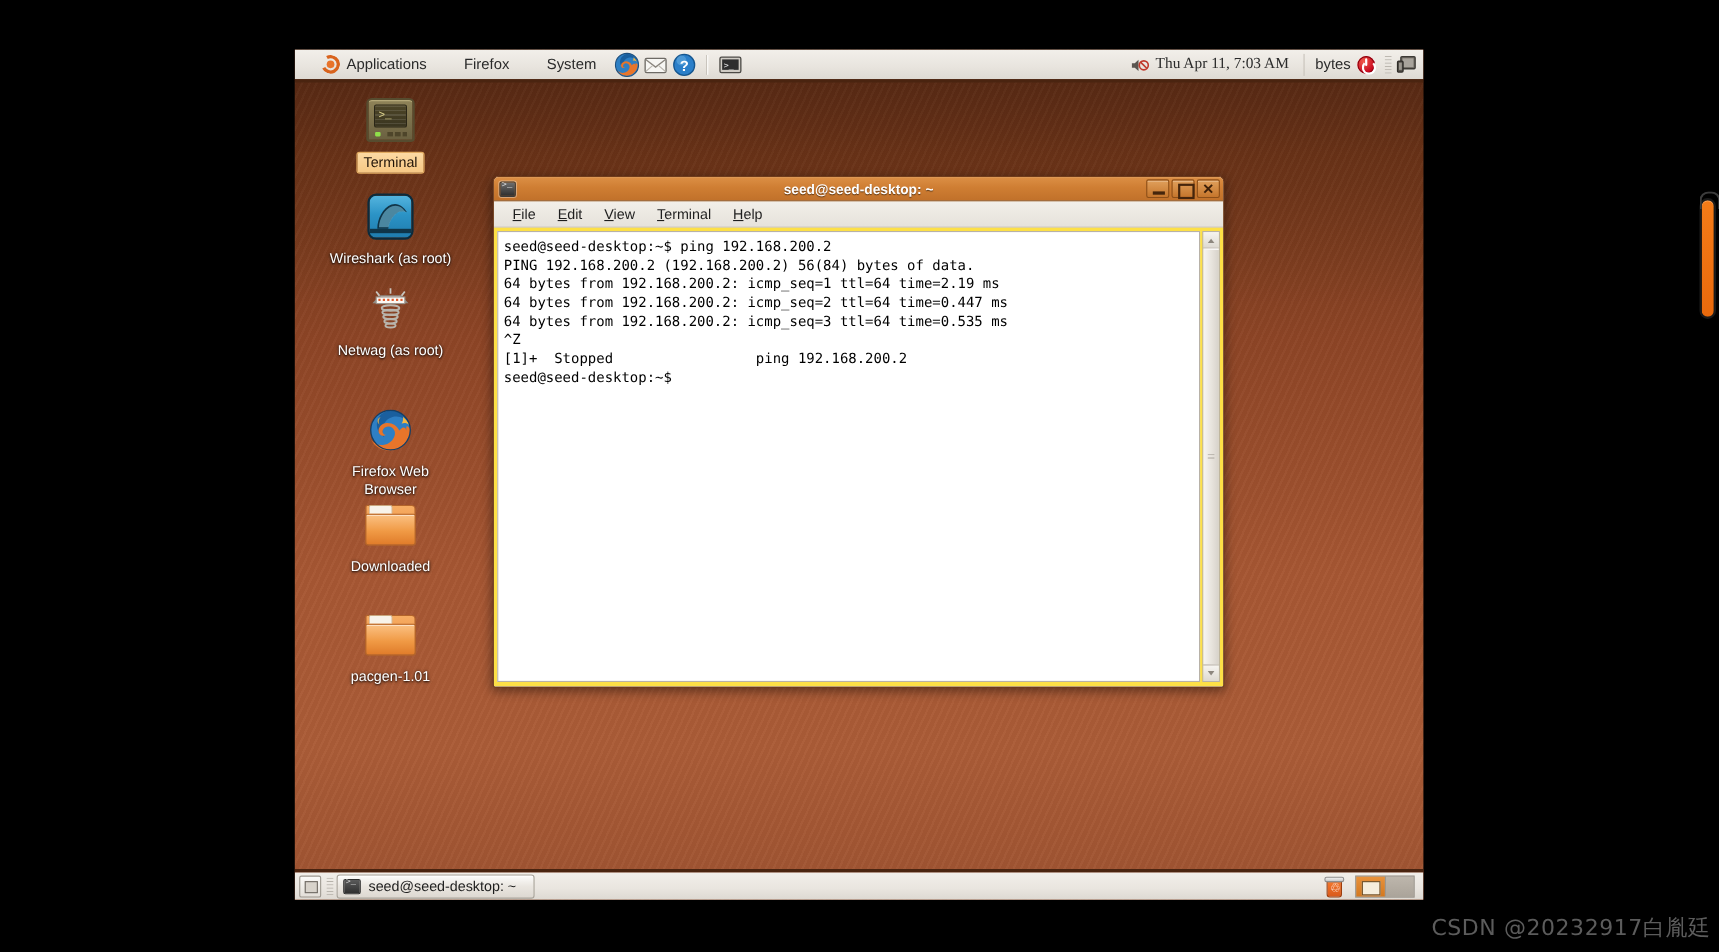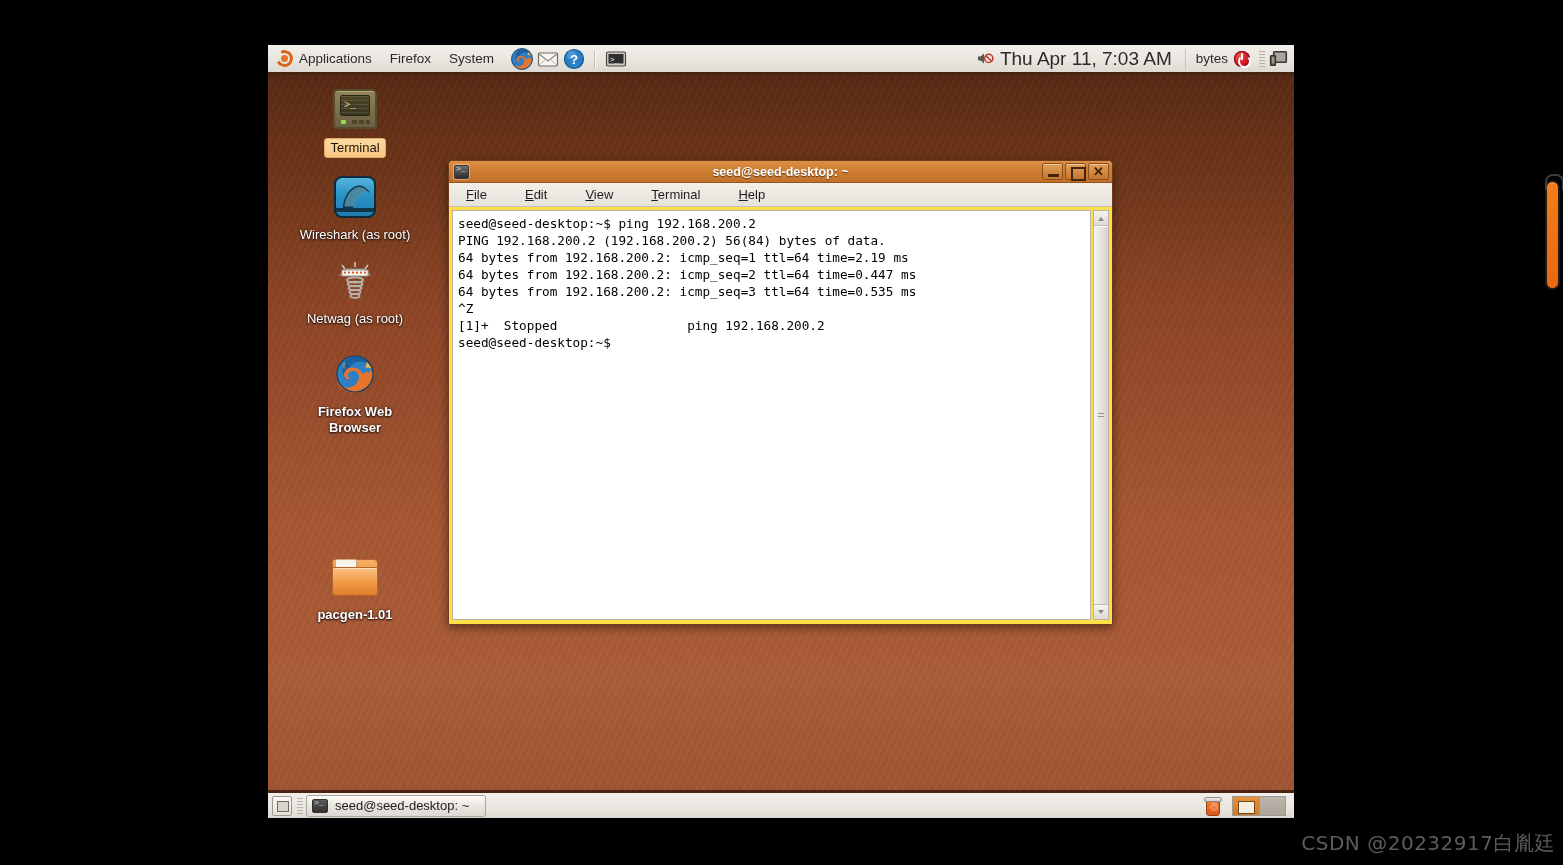--- a/index.html
+++ b/index.html
@@ -30,21 +30,21 @@
     background: linear-gradient(to bottom, #f2efea 0%, #e9e5df 55%, #dedad3 100%);
     border-bottom: 3px solid #4a2410;
     display: flex; align-items: center;
     font-size: 13.5px; color: #2a2a2a;
     z-index: 30;
   }
   #top-panel { top: 0; }
   .panel-menu {
     padding: 3px 8px 4px 8px; margin-right: 2px;
     display: flex; align-items: center; gap: 6px;
-    cursor: default; border-radius: 2px;
+    cursor: default; border-radius: 2px; margin-left: 16px;
   }
   .ubuntu-logo {
     width: 17px; height: 17px; position: relative; flex: 0 0 auto;
   }
   .ubuntu-logo::before {
     content: ""; position: absolute; inset: 0;
     border-radius: 50%;
     border: 3.2px solid #d9631d;
     border-left-color: transparent;
     transform: rotate(18deg);
@@ -59,22 +59,22 @@
   .panel-sep {
     width: 2px; height: 18px; margin: 0 7px;
     background: linear-gradient(to right, #bdb8b0 0 1px, #fbfaf8 1px 2px);
     opacity: .9;
   }
   .panel-right {
     margin-left: auto; display: flex; align-items: center; height: 100%;
     padding-right: 4px;
   }
   .clock {
-    display: flex; align-items: center; gap: 6px;
-    padding: 3px 9px; font-size: 19px; cursor: pointer; border-radius: 2px;
+    display: flex; align-items: flex-end; gap: 6px;
+    padding: 3px 9px; font-size: 14px; cursor: pointer; border-radius: 2px; font-family: Liberation Serif, serif;
   }
   .vsep { width: 1px; height: 20px; background: #c7c2ba; margin: 0 4px; }
   .user-area { display: flex; align-items: center; gap: 6px; padding: 3px 6px; cursor: pointer; }
   .power-btn {
     width: 16px; height: 16px; border-radius: 50%;
     background: radial-gradient(circle at 35% 30%, #f05a4a, #c4001a 75%);
     box-shadow: inset 0 0 0 1px #8c0010;
     position: relative;
   }
   .power-btn::after {
@@ -303,21 +303,21 @@
   }
   .win-btn.close::after {
     content: "✕"; position: absolute; left: 0; right: 0; top: -1px;
     text-align: center; font-size: 13px; font-weight: bold; color: #3d1f08;
     line-height: 18px;
   }
   .menubar {
     height: 24px; flex: 0 0 auto;
     background: linear-gradient(to bottom, #f2efe9, #e6e2db);
     border-bottom: 1px solid #c5bfb6;
-    display: flex; align-items: center; padding-left: 8px; gap: 20px;
+    display: flex; align-items: center; padding-left: 8px; gap: 2px;
   }
   .menu-item {
     padding: 3px 9px; font-size: 13px; color: #1e1e1e;
     cursor: pointer; border-radius: 2px;
   }
   .menu-item u { text-decoration: underline; }
   .term-body {
     flex: 1 1 auto; display: flex; min-height: 0;
     background: #fde047; padding: 3px 3px 4px 3px;
   }
@@ -519,38 +519,48 @@
           <svg width="42" height="42" viewBox="0 0 42 42">
             <path d="M7 30c0-9 5-19 13-22 6-2 11 2 14 7-4-2-8-1-11 2-4 4-6 9-6 13z" fill="#0d2c3d" opacity=".92"></path>
             <path d="M8.5 28.5c.5-8 5-16.5 12-19 5-1.8 9.5 1 12.5 5.5-3.5-1.5-7-.5-9.8 2.2-3.6 3.6-5.6 8.5-5.9 11.3z" fill="#7ecaea" opacity=".55"></path>
             <rect x="0" y="30" width="42" height="4" fill="#0d2c3d" opacity=".9"></rect>
           </svg>
         </div>
       </div>
       <div class="label">Wireshark (as root)</div>
     </div>
 
-    <div class="desk-icon" style="top:305px;font-weight:bold;">
+    <div class="desk-icon" style="top:322px;">
       <div class="glyph">
         <div class="ffx">
           <svg width="44" height="44" viewBox="0 0 44 44">
             <circle cx="22" cy="22" r="18" fill="#2e7fc4"></circle>
             <path d="M22 4a18 18 0 0 1 17 12.5c-3-5.2-9.2-8-15.2-6.4-4.6 1.3-7.7 4.9-8.7 9-.8 3.2-.3 6.4 1.3 9.1-3.1-1.5-5.4-4.2-6.3-7.5-1.3-4.7 0-9.8 3.4-13.1A17.8 17.8 0 0 1 22 4z" fill="#1a5f9e"></path>
             <path d="M39.8 20.5c.5 8-4.4 15.7-12.3 18.8-8.8 3.4-18.7-.2-23.1-8.3 2.9 3.5 7.5 5.2 11.9 4.4 3.9-.7 7.1-3.2 8.8-6.7 1-2 1.2-3.9.6-5.8-.8-2.5-3-4.2-5.7-4.2-1.9 0-3.6 1-4.6 2.5-.8 1.2-.8 2.7 0 3.8.6 1 1.7 1.4 2.7 1-1.2 1.3-3.3 1.5-4.8.6-1.9-1.1-2.7-3.6-1.9-5.8 1-3 3.8-5.1 7.1-5.3 5-.4 9.6 2.5 11.5 6.9.6-.6 1.2-1.4 1.9-1.9.5-.4 1.2-.8 1.9-.8 1.2 0 2.1.8 2.3 1.9.2 1 0 1.9-.8 2.7.8-1.2 1.2-2.5 1-3.8 0-1 .2-1.7.8-2.3z" fill="#e8752a"></path>
             <path d="M33.2 9.8c2.7 1.9 4.6 4.6 5.8 7.7-1-1-2.3-1.7-3.6-1.9-1.2-.2-2.3 0-3.3.6 1.3-2.1 1.7-4.4 1.1-6.4z" fill="#f5b841"></path>
             <path d="M13 10c-1.3.4-2.3 1.4-2.7 2.7-.5 1.7.2 3.4 1.7 4.3-1.2-2.3-.7-5 1-6.9z" fill="#f5b841" opacity=".8"></path>
             <circle cx="22" cy="22" r="18" fill="none" stroke="#173e63" stroke-width="1.2"></circle>
           </svg>
         </div>
       </div>
       <div class="label">Firefox Web Browser</div>
     </div>
 
-
-    <div class="desk-icon" style="top:508px;font-weight:bold;">
+    <div class="desk-icon" style="top:408px;">
+      <div class="glyph">
+        <div class="folder">
+          <span class="folder-back"></span>
+          <span class="folder-tab"></span>
+          <span class="folder-front"></span>
+        </div>
+      </div>
+      <div class="label">Downloaded</div>
+    </div>
+
+    <div class="desk-icon" style="top:508px;">
       <div class="glyph">
         <div class="folder">
           <span class="folder-back"></span>
           <span class="folder-tab"></span>
           <span class="folder-front"></span>
         </div>
       </div>
       <div class="label">pacgen-1.01</div>
     </div>
 

